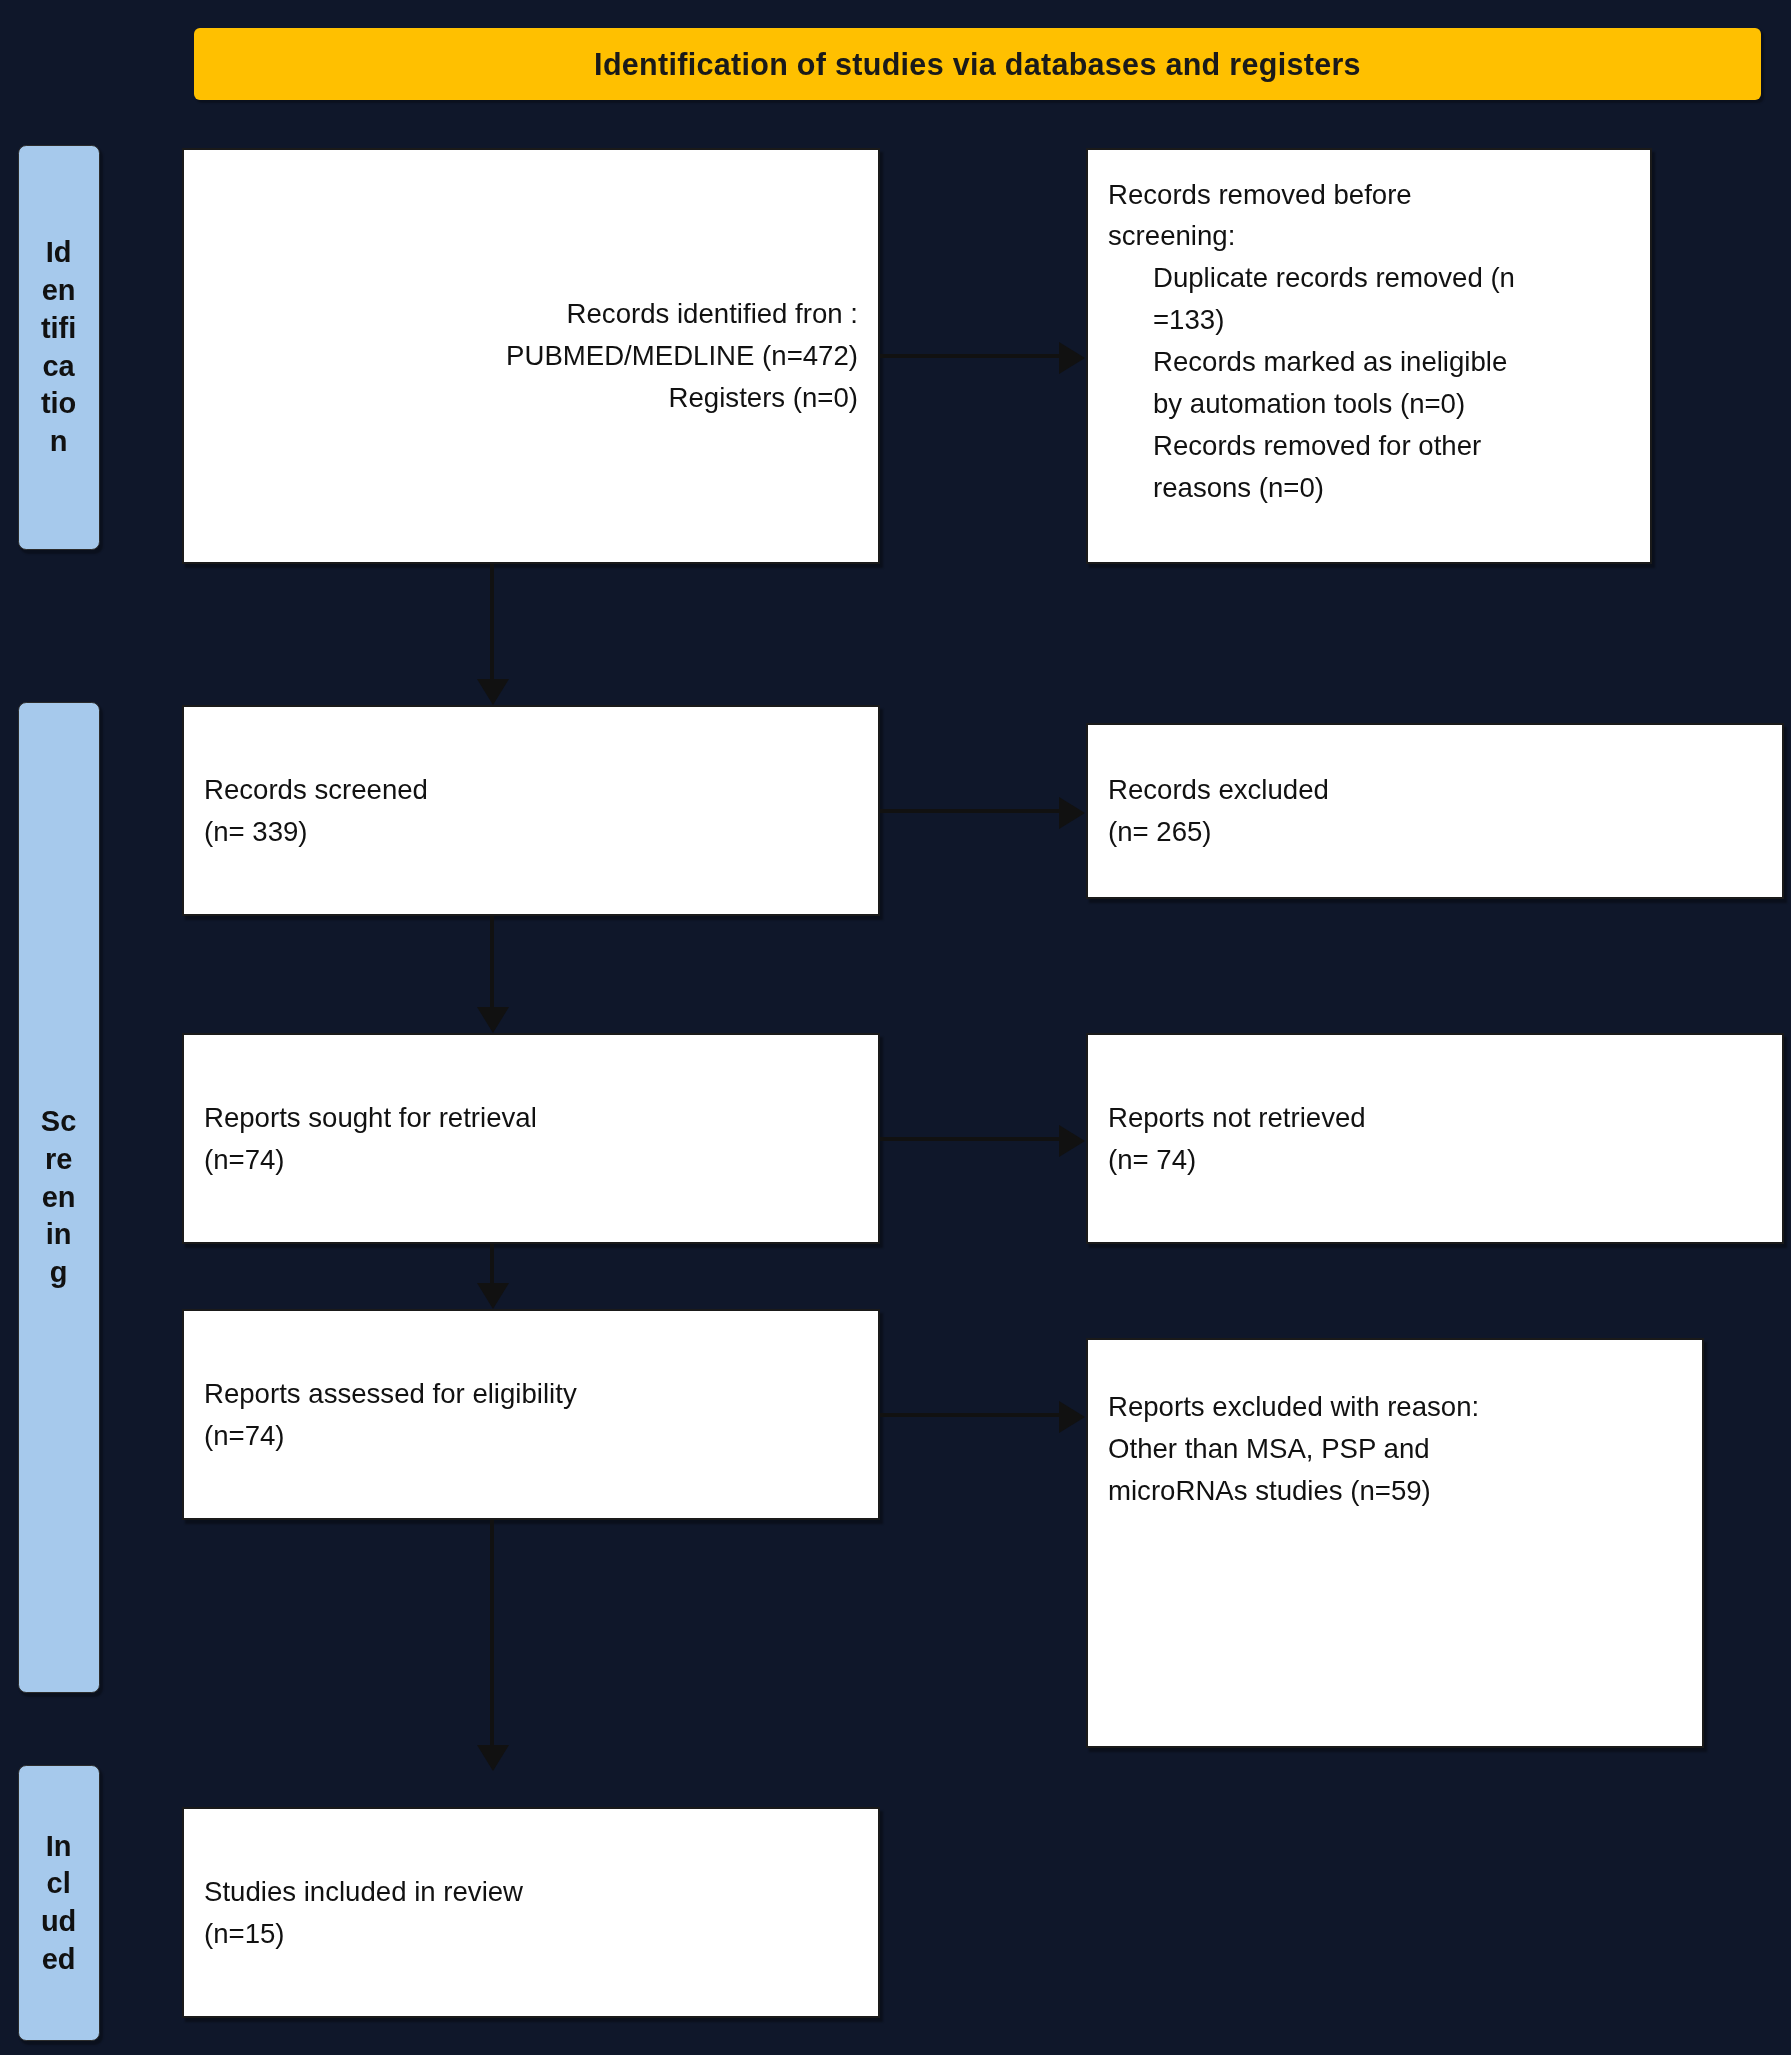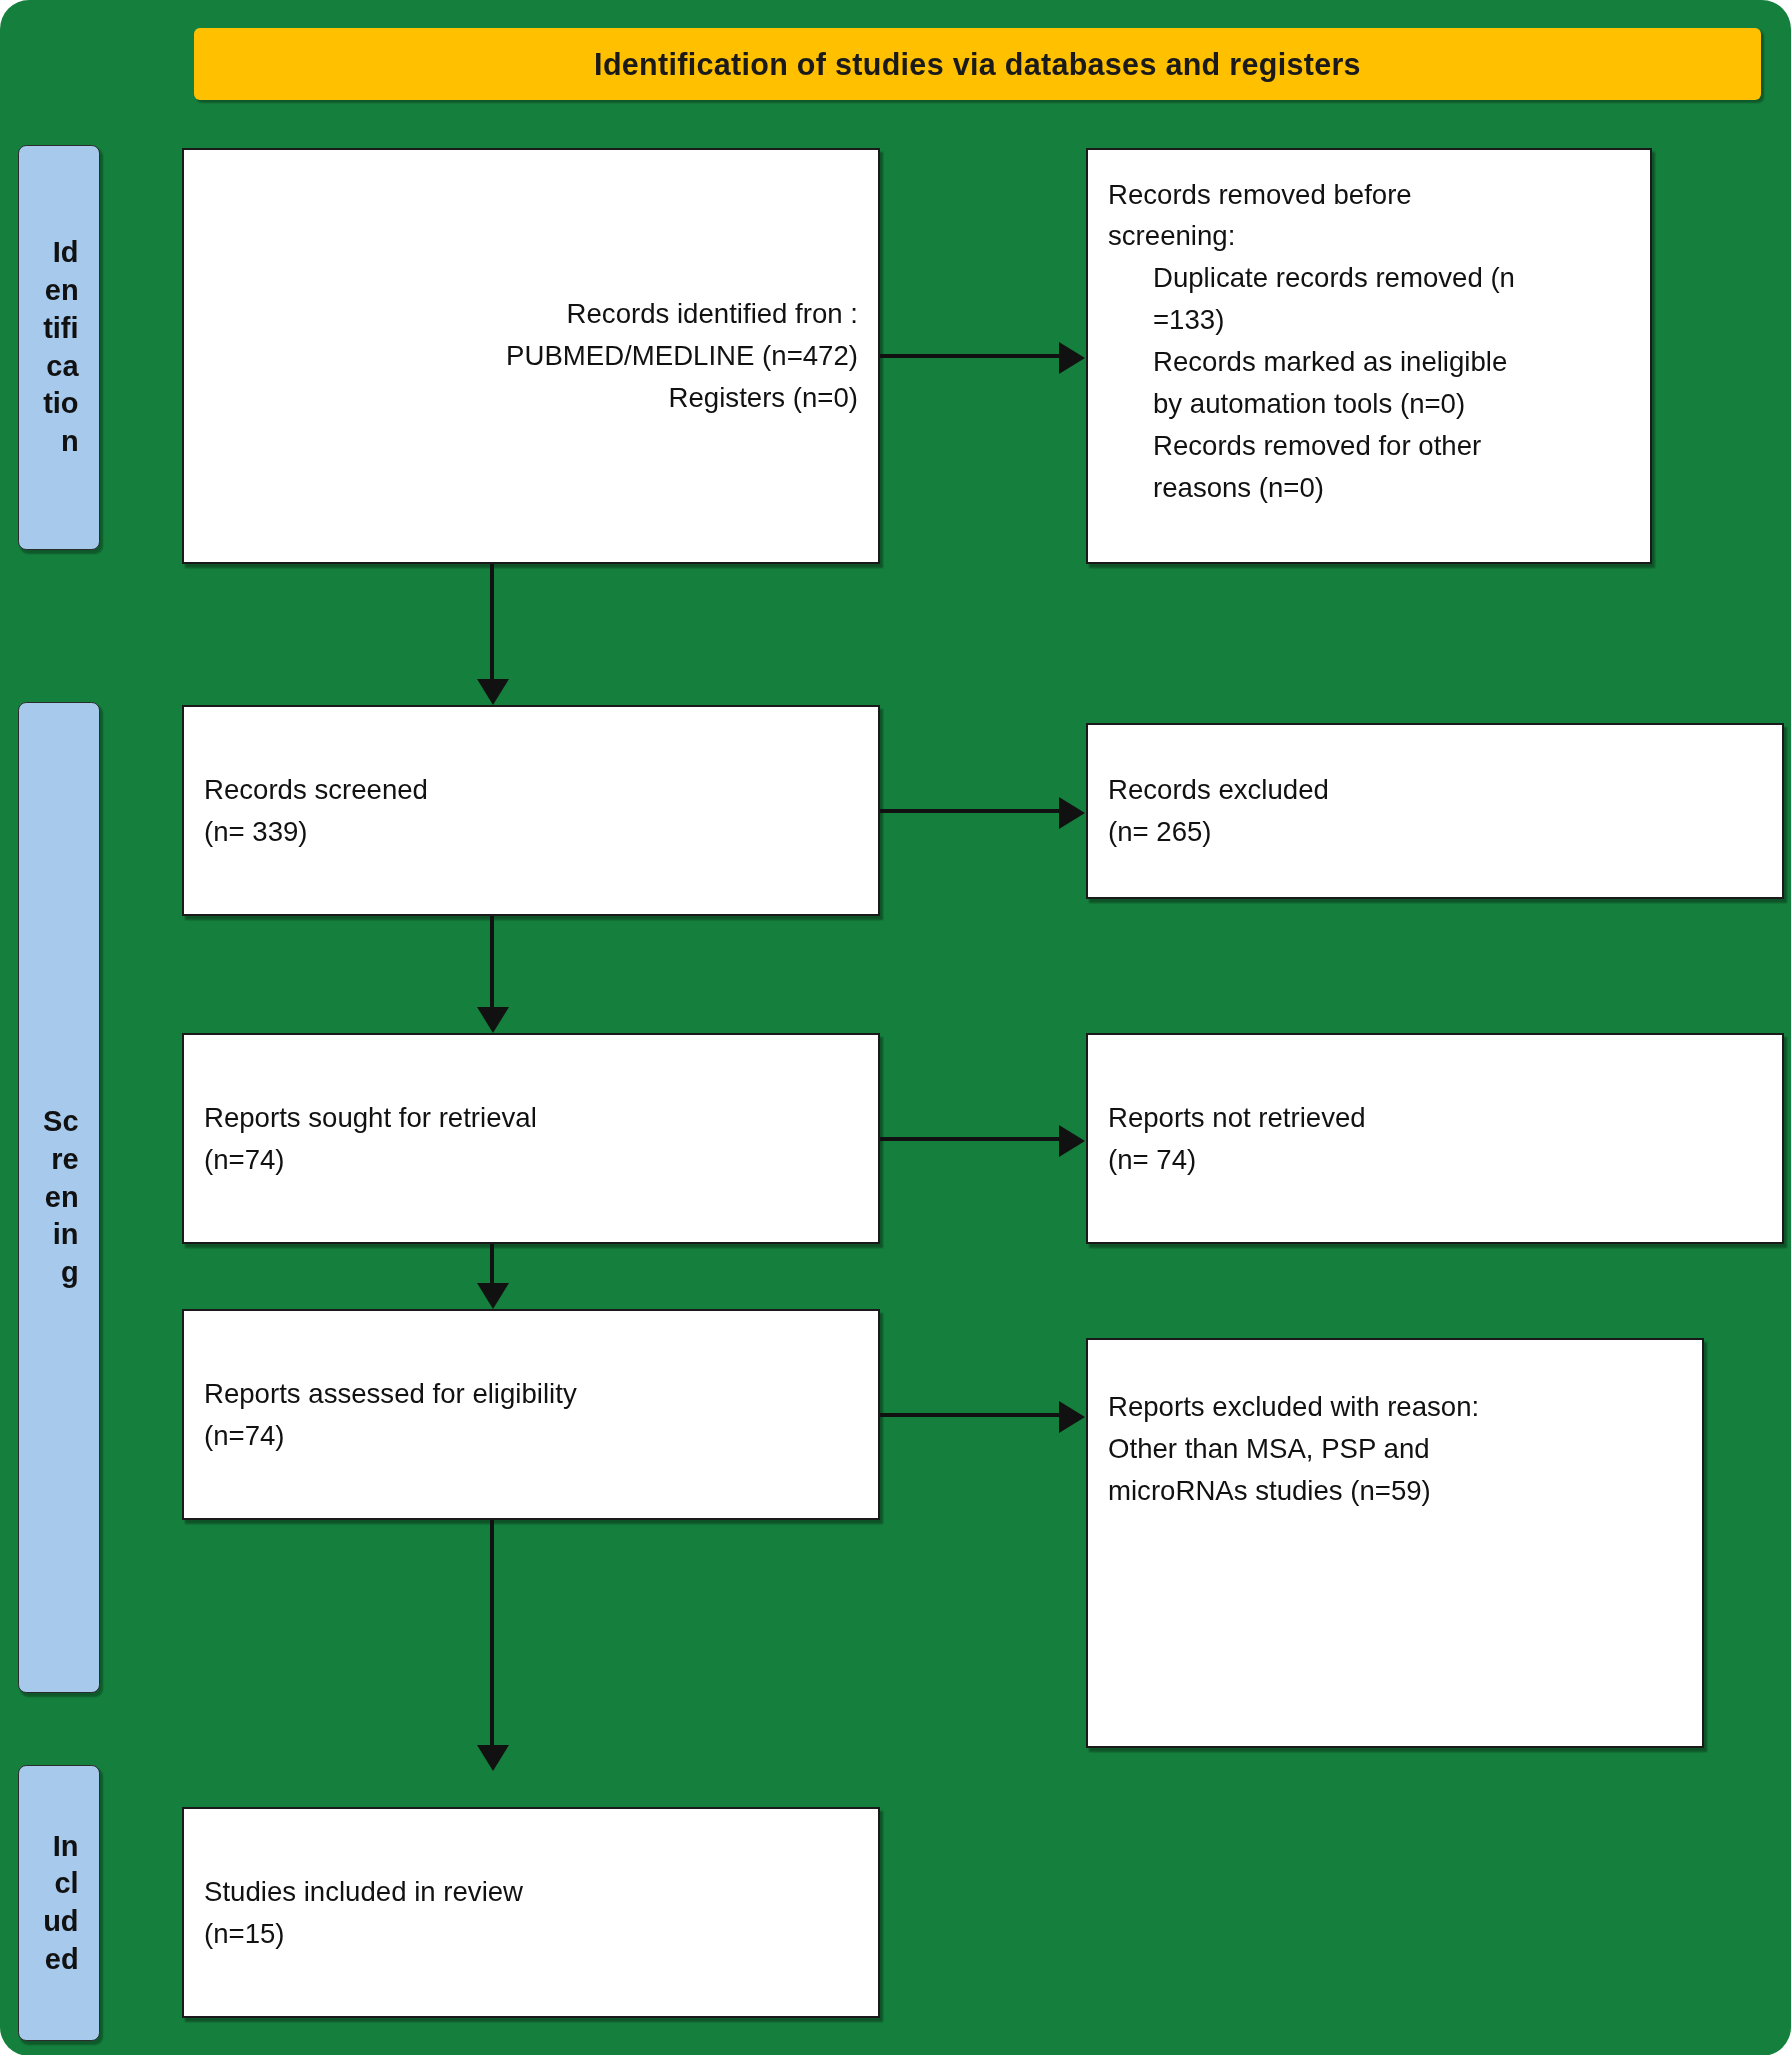--- a/index.html
+++ b/index.html
@@ -10,23 +10,22 @@
   }
   body {
     font-family: "Liberation Sans", sans-serif;
     color: #000000;
   }
 
   #diagram {
     position: relative;
     width: 1791px;
     height: 2056px;
-    background: #15803d;
+    background: #0f172a;
     overflow: hidden;
-    border-radius: 29px;
   }
 
   
   .banner {
     position: absolute;
     left: 194px;
     top: 28px;
     width: 1567px;
     height: 72px;
     background: #FFC000;
@@ -54,21 +53,21 @@
     box-shadow: 2.9px 3.5px 1.8px rgba(0,0,0,0.30);
     box-sizing: border-box;
     display: flex;
     align-items: center;
     justify-content: center;
   }
   .stage-label {
     font-size: 29px;
     font-weight: bold;
     color: #111111;
-    text-align: right;
+    text-align: center;
     line-height: 1.30;
     width: 40px;
     word-break: break-all;
     overflow-wrap: anywhere;
   }
 
   #stage-identification { left: 17.6px;  top: 145px;  width: 82px; height: 405px; }
   #stage-screening      { left: 17.6px;  top: 702px; width: 82px; height: 991px; }
   #stage-included       { left: 17.6px;  top: 1765px; width: 82px; height: 276px; }
 

